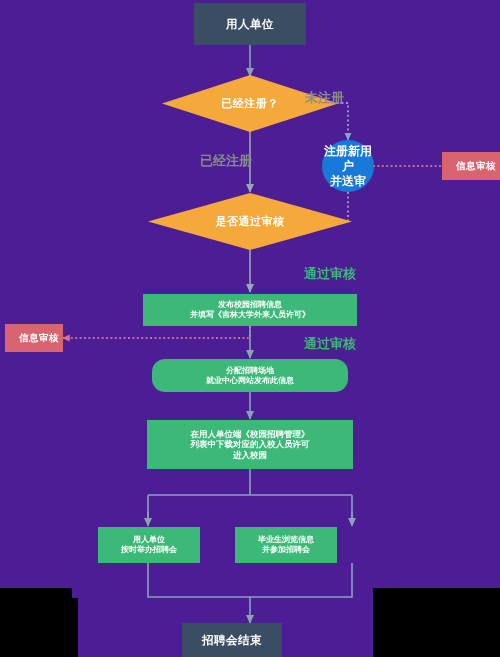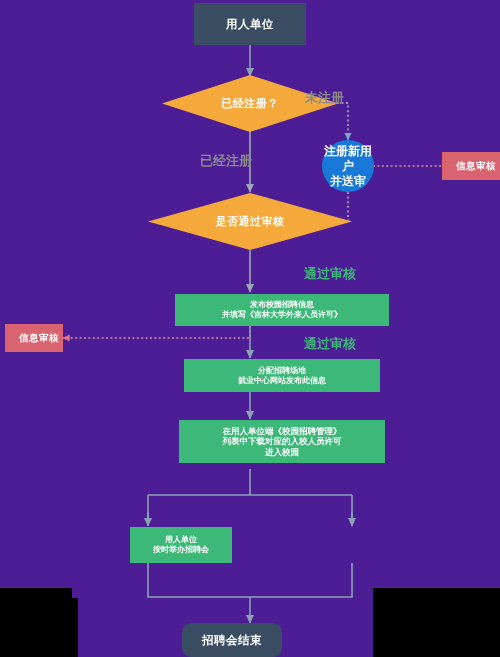--- a/index.html
+++ b/index.html
@@ -33,21 +33,20 @@
     background: #3a4d63;
     font-size: 11.5px;
     font-weight: bold;
     letter-spacing: 0.5px;
   }
   .process-green {
     background: #3cb878;
     font-size: 8px;
     font-weight: bold;
     padding: 2px 4px;
-    margin-left: 32px;
   }
   .process-green.big {
     font-size: 8.5px;
   }
   .decision-wrap {
     position: absolute;
     z-index: 3;
   }
   .decision-shape {
     position: absolute;
@@ -186,30 +185,32 @@
 
   <div class="edge-label green" style="left:256px; top:265px;">通过审核</div>
 
   <div class="node process-green" style="left:143px; top:294px; width:214px; height:32px;">发布校园招聘信息
 并填写《吉林大学外来人员许可》</div>
 
   <div class="node audit-box" style="left:5px; top:324px; width:58px; height:28px;">信息审核</div>
 
   <div class="edge-label green" style="left:256px; top:335px;">通过审核</div>
 
-  <div class="node process-green" style="left:152px; top:359px; width:196px; height:33px;">分配招聘场地
+  <div class="node process-green" style="left:152px; top:359px; width:196px; height:33px;border-radius:13px;">分配招聘场地
 就业中心网站发布此信息</div>
 
-  <div class="node process-green big" style="left:147px; top:420px; width:206px; height:43px;">在用人单位端《校园招聘管理》
+  <div class="node process-green big" style="left:147px; top:420px; width:206px; height:49px;">在用人单位端《校园招聘管理》
 列表中下载对应的入校人员许可
 进入校园</div>
 
   <div class="node process-green" style="left:98px; top:527px; width:102px; height:36px;">用人单位
 按时举办招聘会</div>
 
-
-  <div class="node terminator" style="left:182px; top:623px; width:100px; height:34px;border-radius:9px;">招聘会结束</div>
+  <div class="node process-green" style="left:235px; top:527px; width:102px; height:36px;">毕业生浏览信息
+并参加招聘会</div>
+
+  <div class="node terminator" style="left:182px; top:623px; width:100px; height:34px;">招聘会结束</div>
 
   <div class="redaction" style="left:0px; top:588px; width:72px; height:12px;"></div>
   <div class="redaction" style="left:0px; top:598px; width:78px; height:59px;"></div>
   <div class="redaction" style="left:373px; top:588px; width:127px; height:69px;"></div>
 
 </div>
 
 </body></html>

